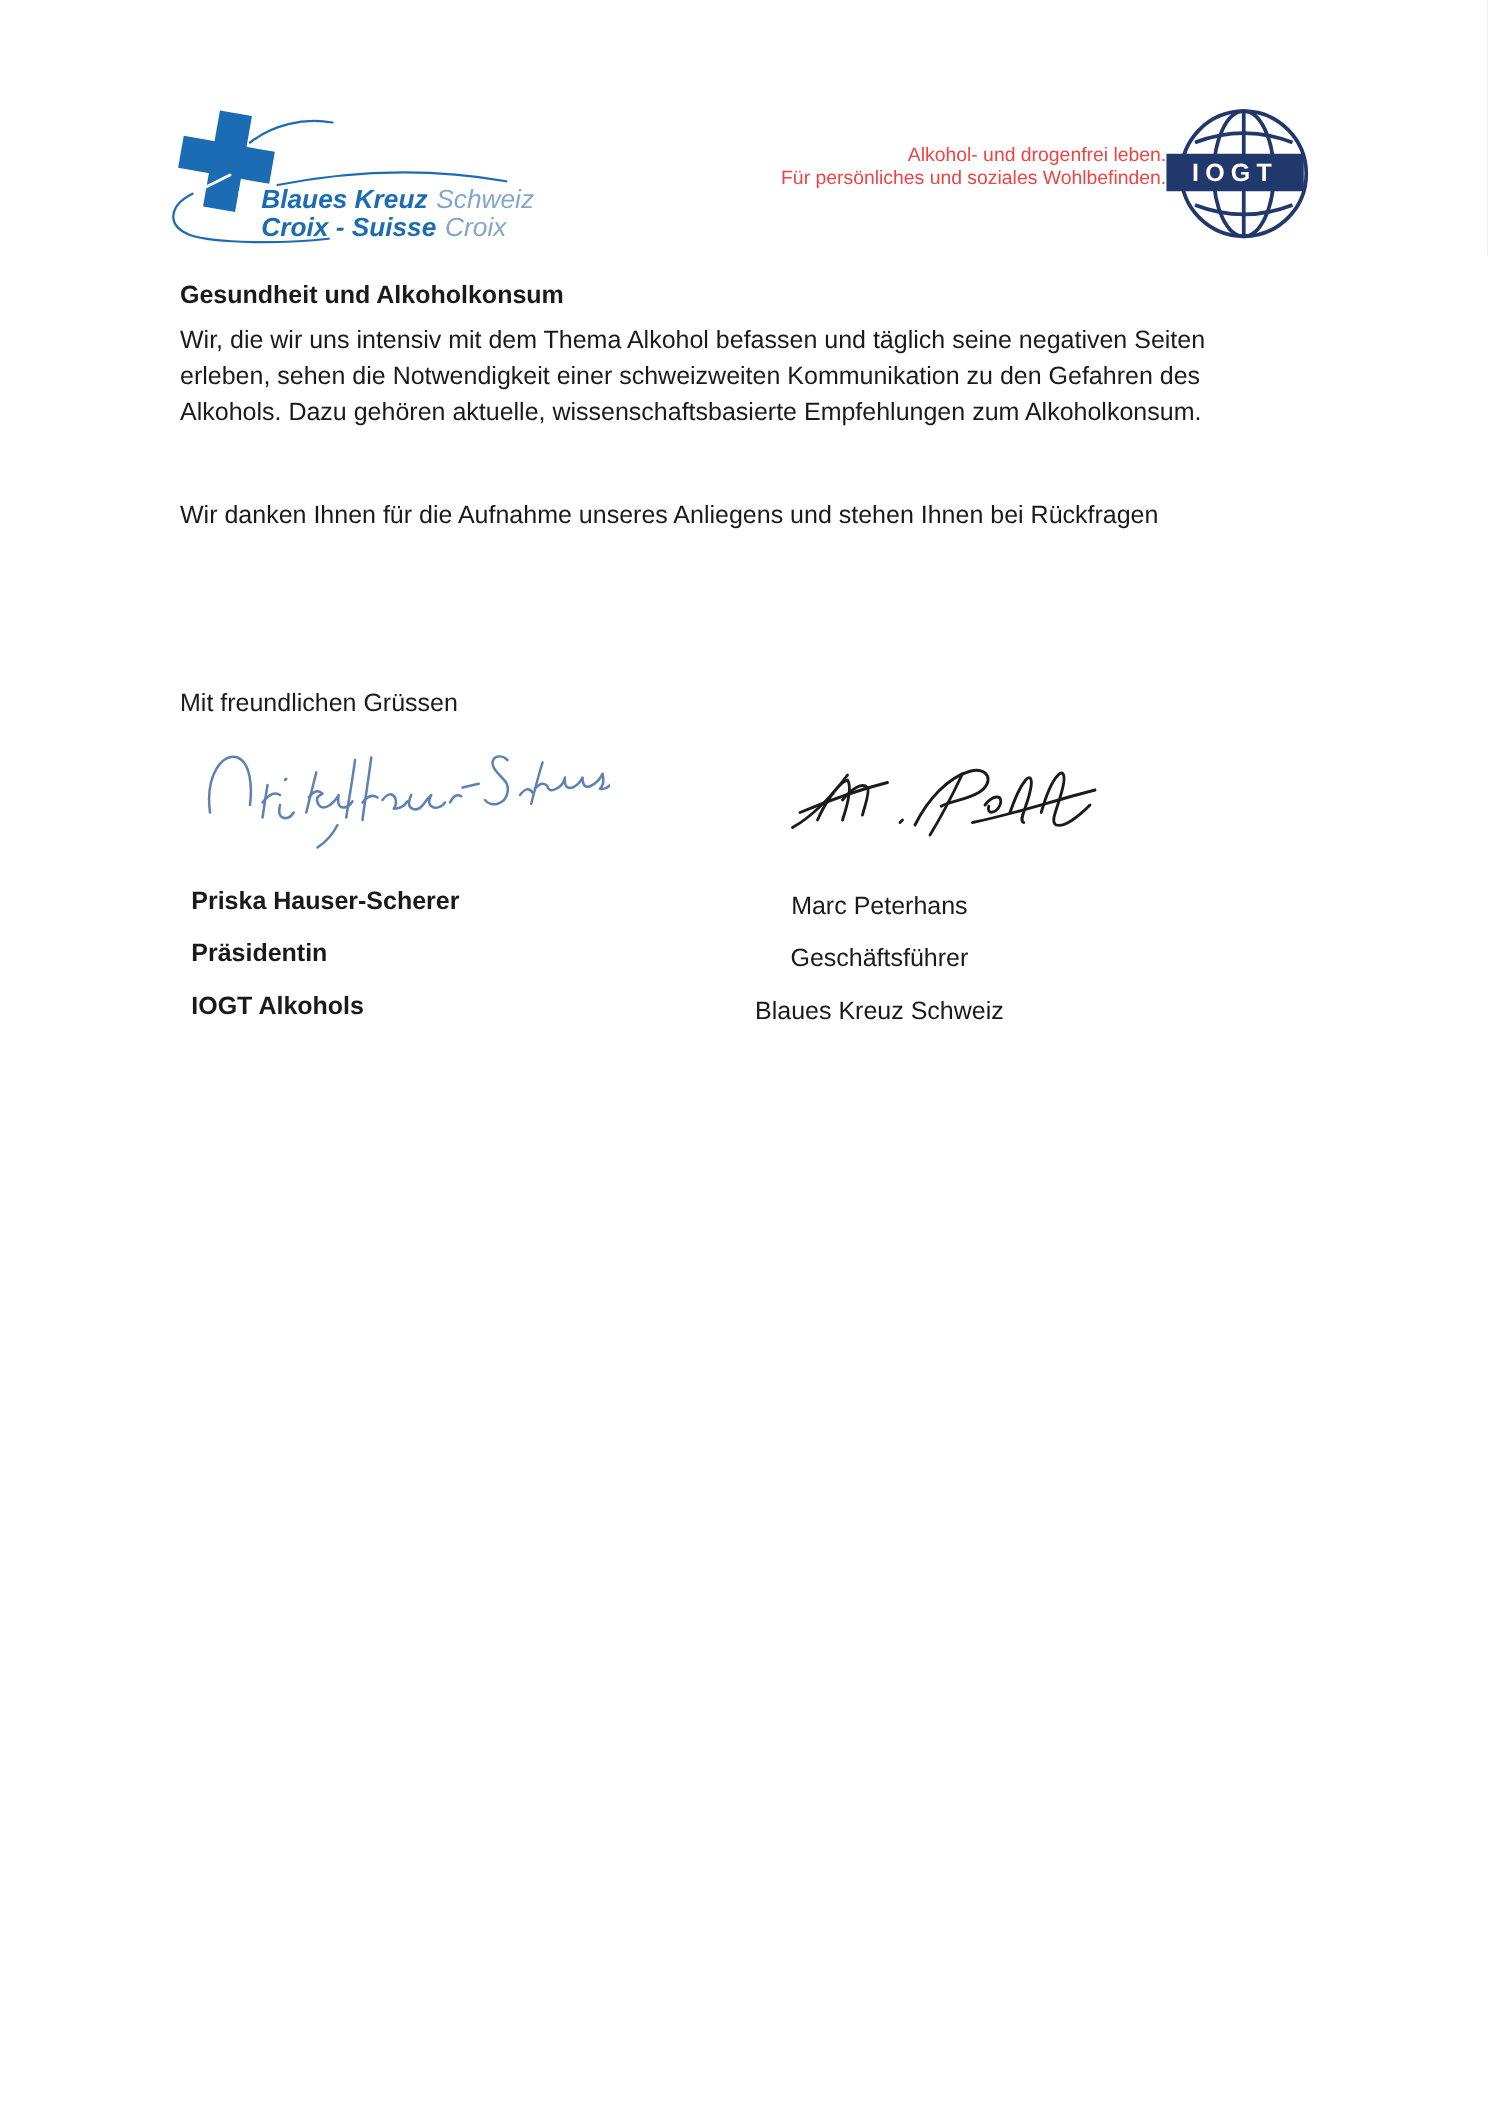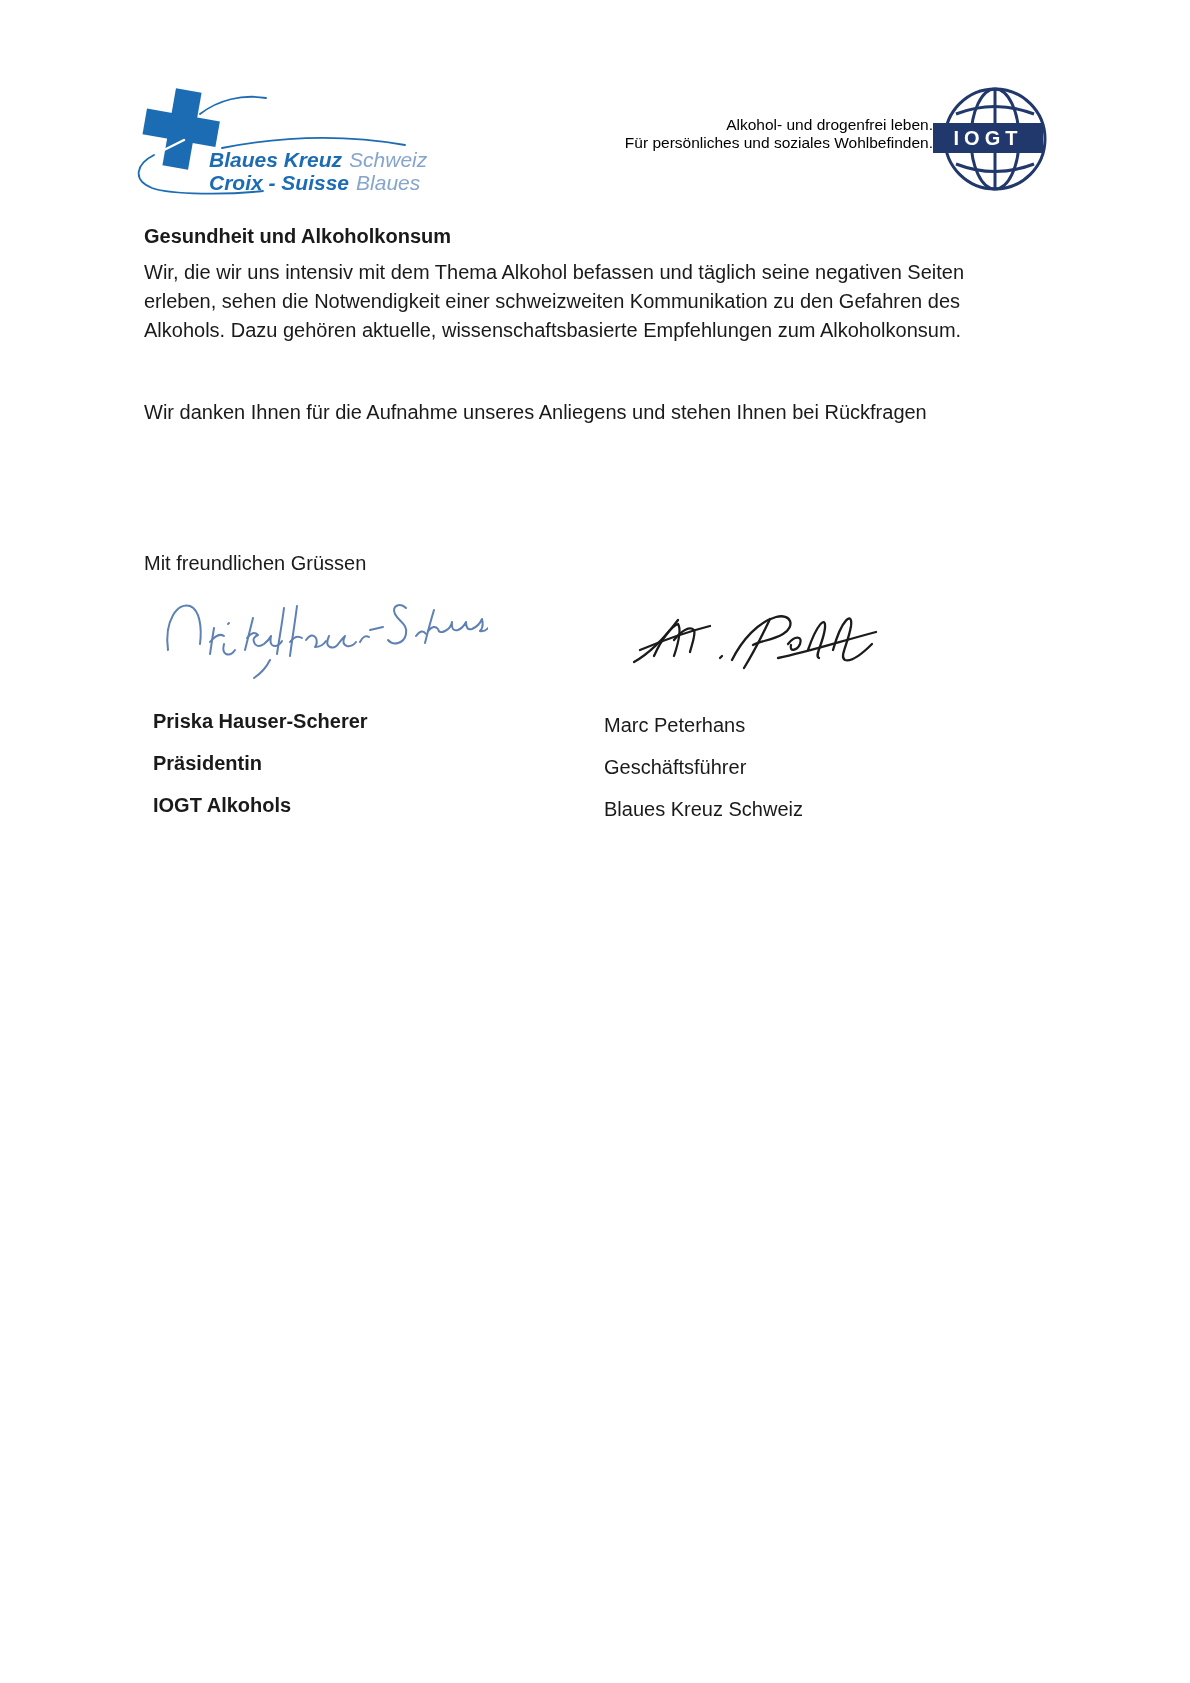--- a/index.html
+++ b/index.html
@@ -15,40 +15,40 @@
   .bk-logo { left:128px; top:82px; width:420px; height:120px; }
   .bk-cross-svg { position:absolute; left:0; top:0; }
   .bk-text { position:absolute; left:81px; top:66px; white-space:nowrap; font-style:italic; }
   .bk-line { line-height:23px; font-size:21px; }
   .bk-bold  { font-weight:bold; color:#1c6cb3; }
   .bk-light { color:#86a5ce; margin-left:7px; }
 
   
   .tagline {
     right:257px; top:116px; text-align:right; white-space:nowrap;
-    font-size:15.5px; line-height:18px; color:#000000;
+    font-size:15.5px; line-height:18px; color:#ef4444;
   }
   .iogt-svg { left:933px; top:86px; }
 
   
   .body-text { left:144px; font-size:20px; line-height:29px; white-space:nowrap; }
   .heading   { top:222px; font-weight:bold; }
   .para1     { top:258px; }
   .para2     { top:398px; }
   .closing   { top:549px; }
 
   
   .sig-left  { left:158px; top:598px; }
   .sig-right { left:628px; top:600px; }
 
   
   .signer { font-size:20px; line-height:23px; white-space:nowrap; }
   .signer div { margin-bottom:19px; }
   .signer-left  { left:153px; top:710px;font-weight:bold; }
-  .signer-right { left:604px; top:714px; }
+  .signer-right { left:604px; top:714px;text-align:center; }
 </style>
 </head>
 <body>
 
 <div class="page">
 
   <div class="abs bk-logo">
     <svg class="bk-cross-svg" width="300" height="118" viewBox="0 0 300 118">
       <g transform="rotate(10 54 47)" fill="#1c6cb3">
         <rect x="41" y="8" width="26" height="78"></rect>
@@ -59,21 +59,21 @@
       <path d="M 64,72 Q 79,69 94,66" fill="none" stroke="#ffffff" stroke-width="2.4" stroke-linecap="round"></path>
       <path d="M 94,66 C 160,53 220,53 277,63" fill="none" stroke="#1c6cb3" stroke-width="1.8" stroke-linecap="round"></path>
       <path d="M 56,58 Q 40,66 26,73" fill="none" stroke="#ffffff" stroke-width="2.4" stroke-linecap="round"></path>
       <path d="M 26,73 C 8,82 4,98 24,106 C 44,113 100,113 135,109" fill="none" stroke="#1c6cb3" stroke-width="1.8" stroke-linecap="round"></path>
     </svg>
     <div class="bk-text">
       <div class="bk-line">
         <span class="bk-bold">Blaues Kreuz</span><span class="bk-light">Schweiz</span>
       </div>
       <div class="bk-line">
-        <span class="bk-bold">Croix - Suisse</span><span class="bk-light">Blaues</span>
+        <span class="bk-bold">Croix - Suisse</span><span class="bk-light">Croix</span>
       </div>
     </div>
   </div>
 
   <div class="abs tagline">
     <div>Alkohol- und drogenfrei leben.</div>
     <div>Für persönliches und soziales Wohlbefinden.</div>
   </div>
 
   <svg class="abs iogt-svg" width="118" height="110" viewBox="0 0 118 110">

